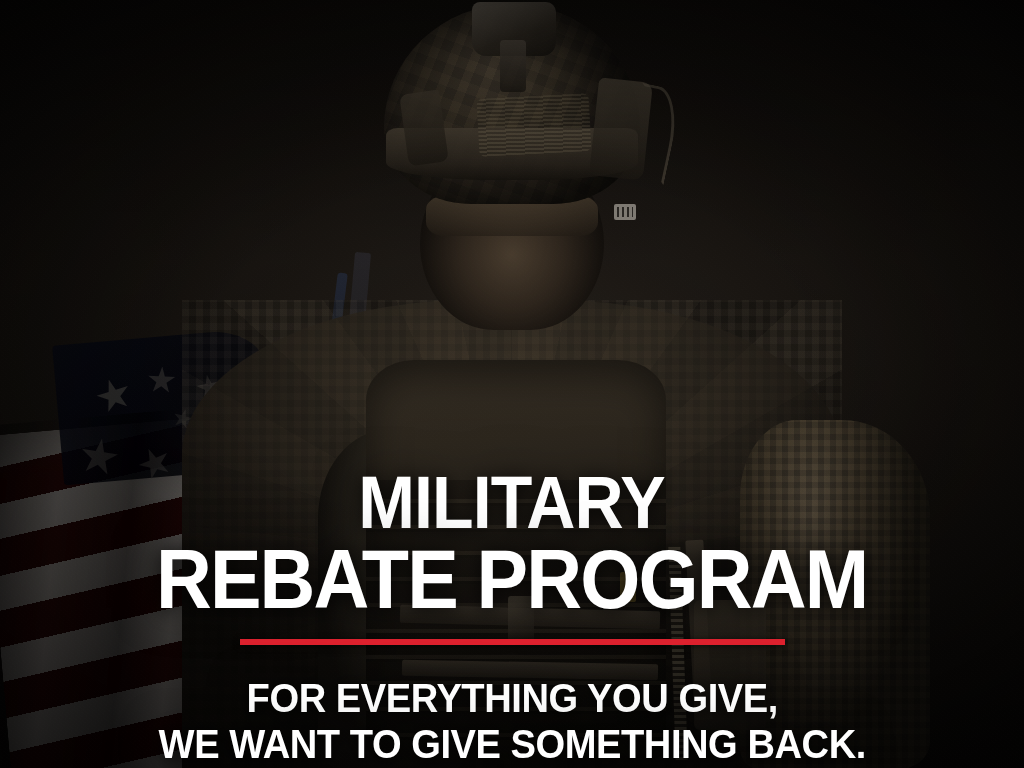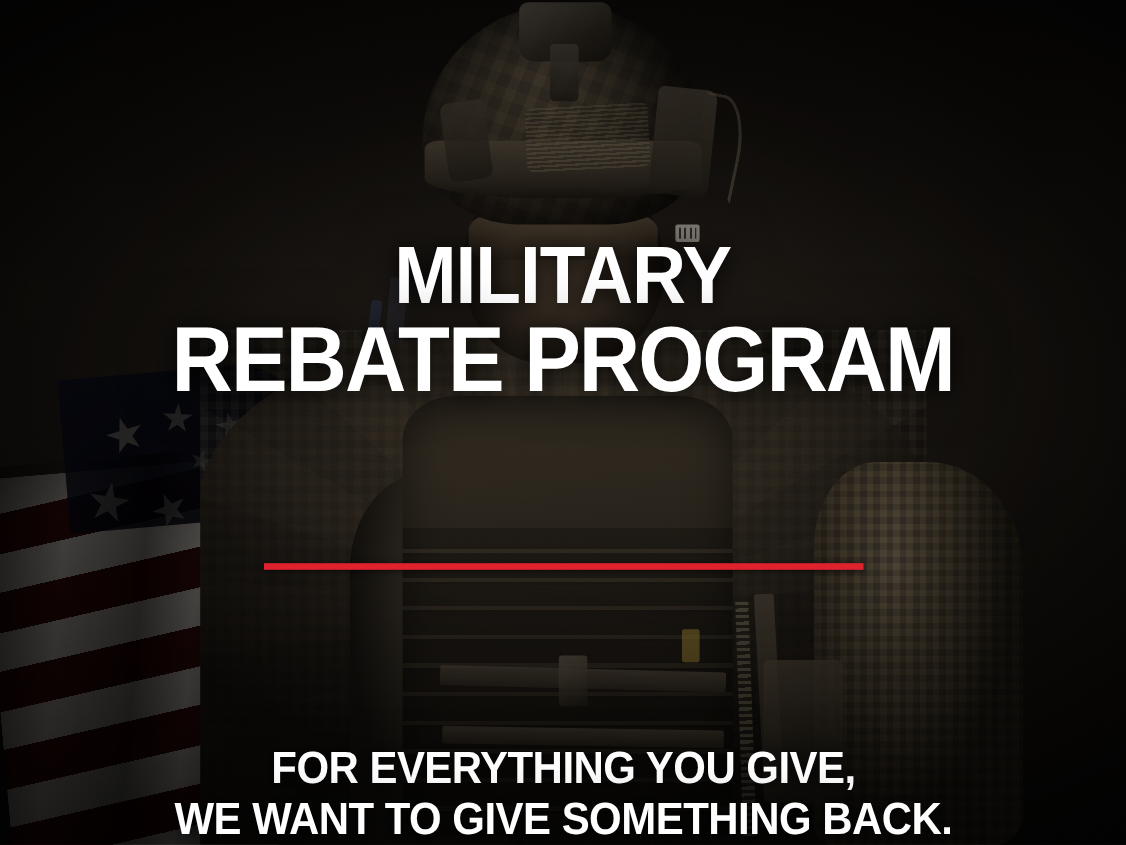--- a/index.html
+++ b/index.html
@@ -273,21 +273,21 @@
     position:absolute; inset:0; opacity:.20; mix-blend-mode:overlay;
     background:
       repeating-linear-gradient(37deg, rgba(255,255,255,.05) 0 1px, transparent 1px 3px),
       repeating-linear-gradient(127deg, rgba(0,0,0,.06) 0 1px, transparent 1px 3px);
   }
 
   
   .overlay{
     position:absolute; inset:0;
     display:flex; flex-direction:column;
-    align-items:center; justify-content:space-between;
+    align-items:center; justify-content:flex-end;
     padding-top:214px;
     text-align:center;
   }
   .headline{
     color:#ffffff;
     font-weight:bold;
     font-size:74px;
     line-height:.97;
     letter-spacing:-1px;
     text-transform:uppercase;

